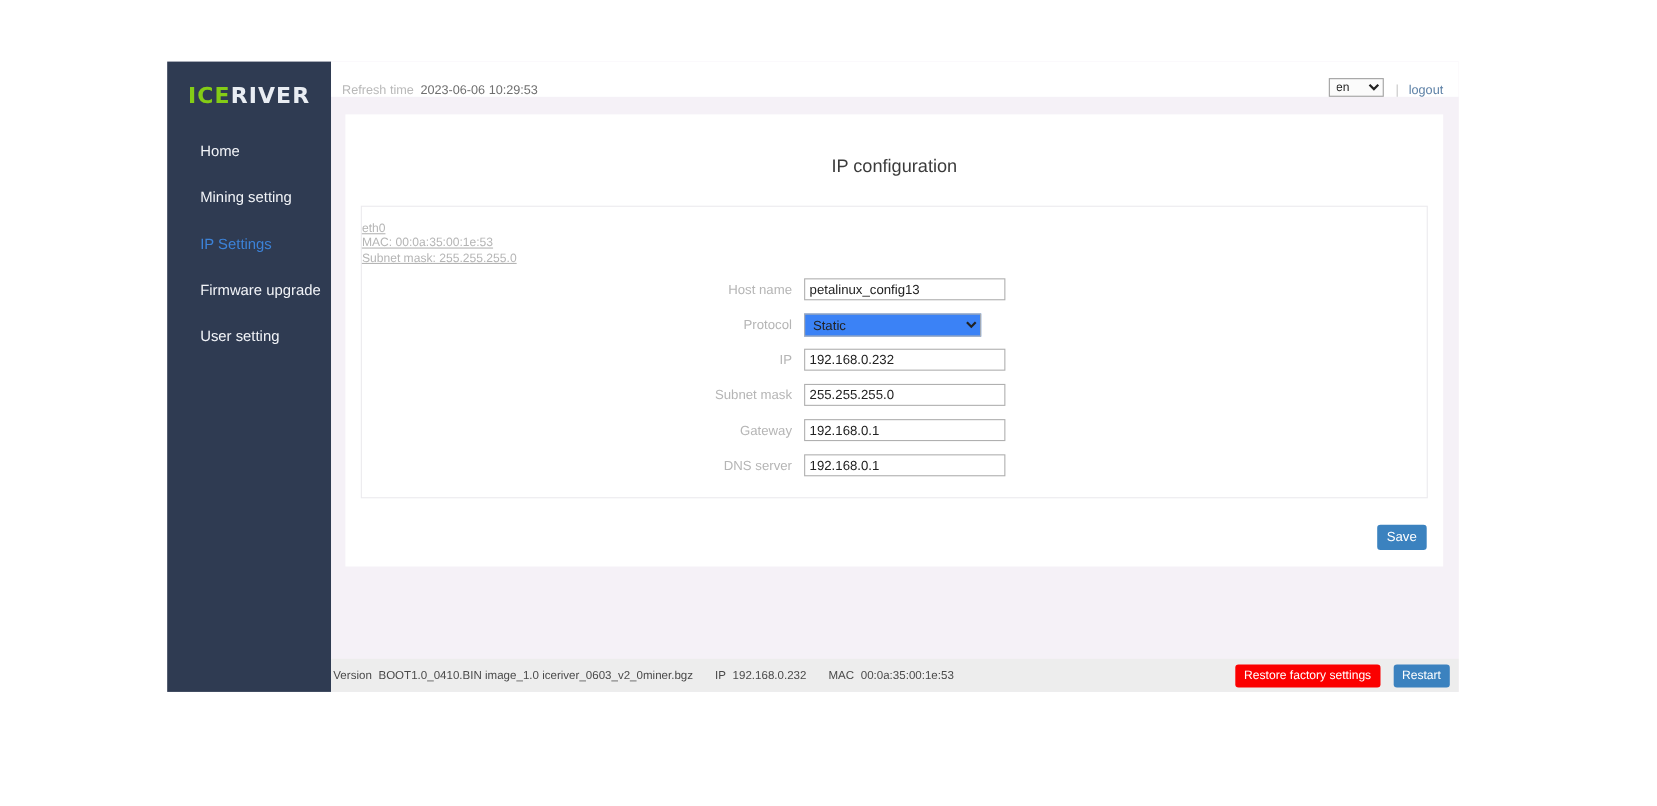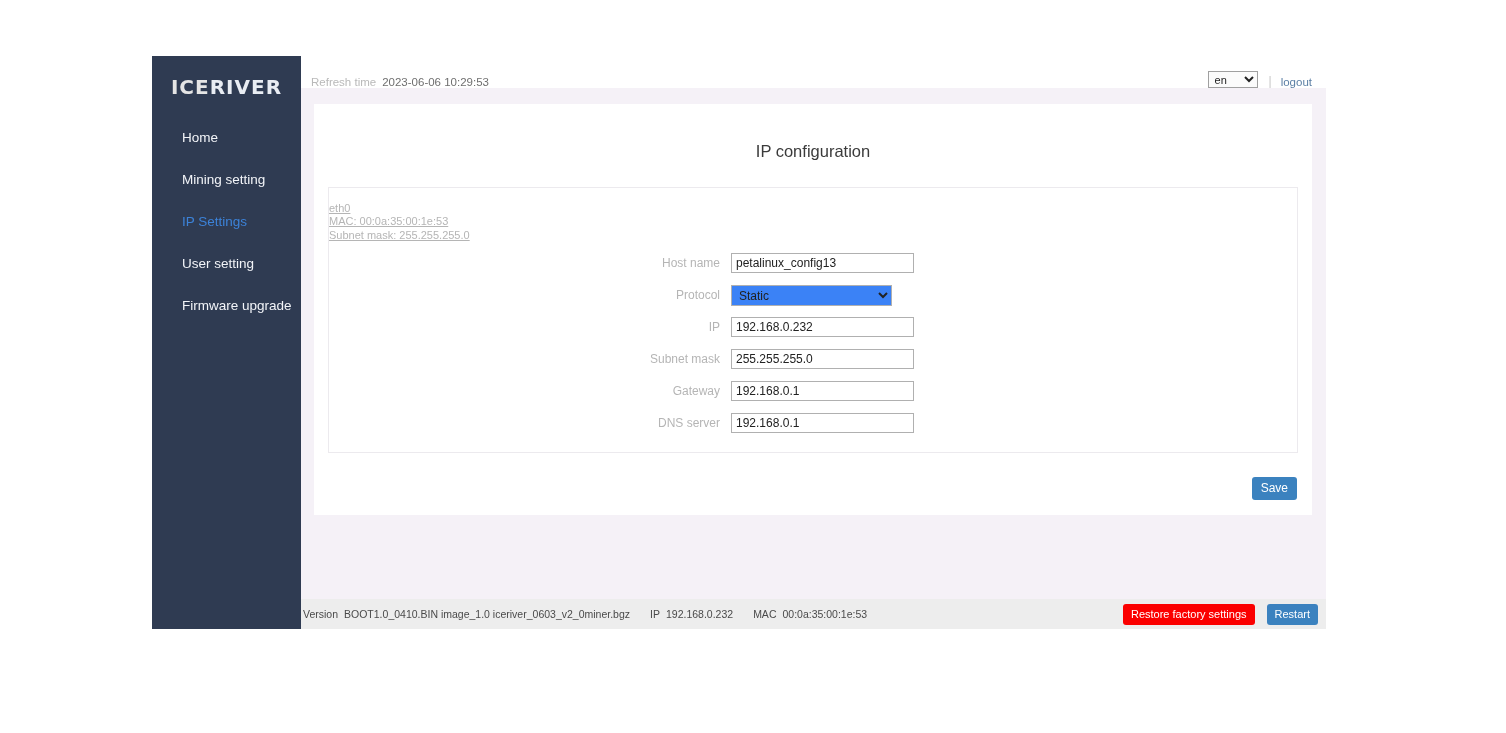--- a/index.html
+++ b/index.html
@@ -38,21 +38,21 @@
     letter-spacing: 0.5px;
     margin-bottom: 18px;
     user-select: none;
   }
   .logo-text {
     font-size: 20px;
     font-weight: bold;
     font-family: "DejaVu Sans", sans-serif;
     letter-spacing: 1px;
   }
-  .logo-ice { color: #e5e5e5; }
+  .logo-ice { color: #84cc16; }
   .logo-river { color: #e9edf3; }
 
   .nav { display: block; }
   .nav-item {
     display: block;
     padding: 9px 0 9px 30px;
     font-size: 13.5px;
     color: #f2f4f8;
     cursor: pointer;
     line-height: 14px;
@@ -225,22 +225,22 @@
   <div class="sidebar">
     <div class="logo">
       <span class="logo-text">
         <span class="logo-ice">ICE</span><span class="logo-river">RIVER</span>
       </span>
     </div>
     <nav class="nav">
       <div class="nav-item">Home</div>
       <div class="nav-item">Mining setting</div>
       <div class="nav-item active">IP Settings</div>
+      <div class="nav-item">Firmware upgrade</div>
       <div class="nav-item">User setting</div>
-      <div class="nav-item">Firmware upgrade</div>
     </nav>
   </div>
 
   <div class="right">
 
     <div class="topbar">
       <span class="refresh-label">Refresh time</span>
       <span class="refresh-value">2023-06-06 10:29:53</span>
       <span class="topbar-spacer"></span>
       <select class="lang-select">

